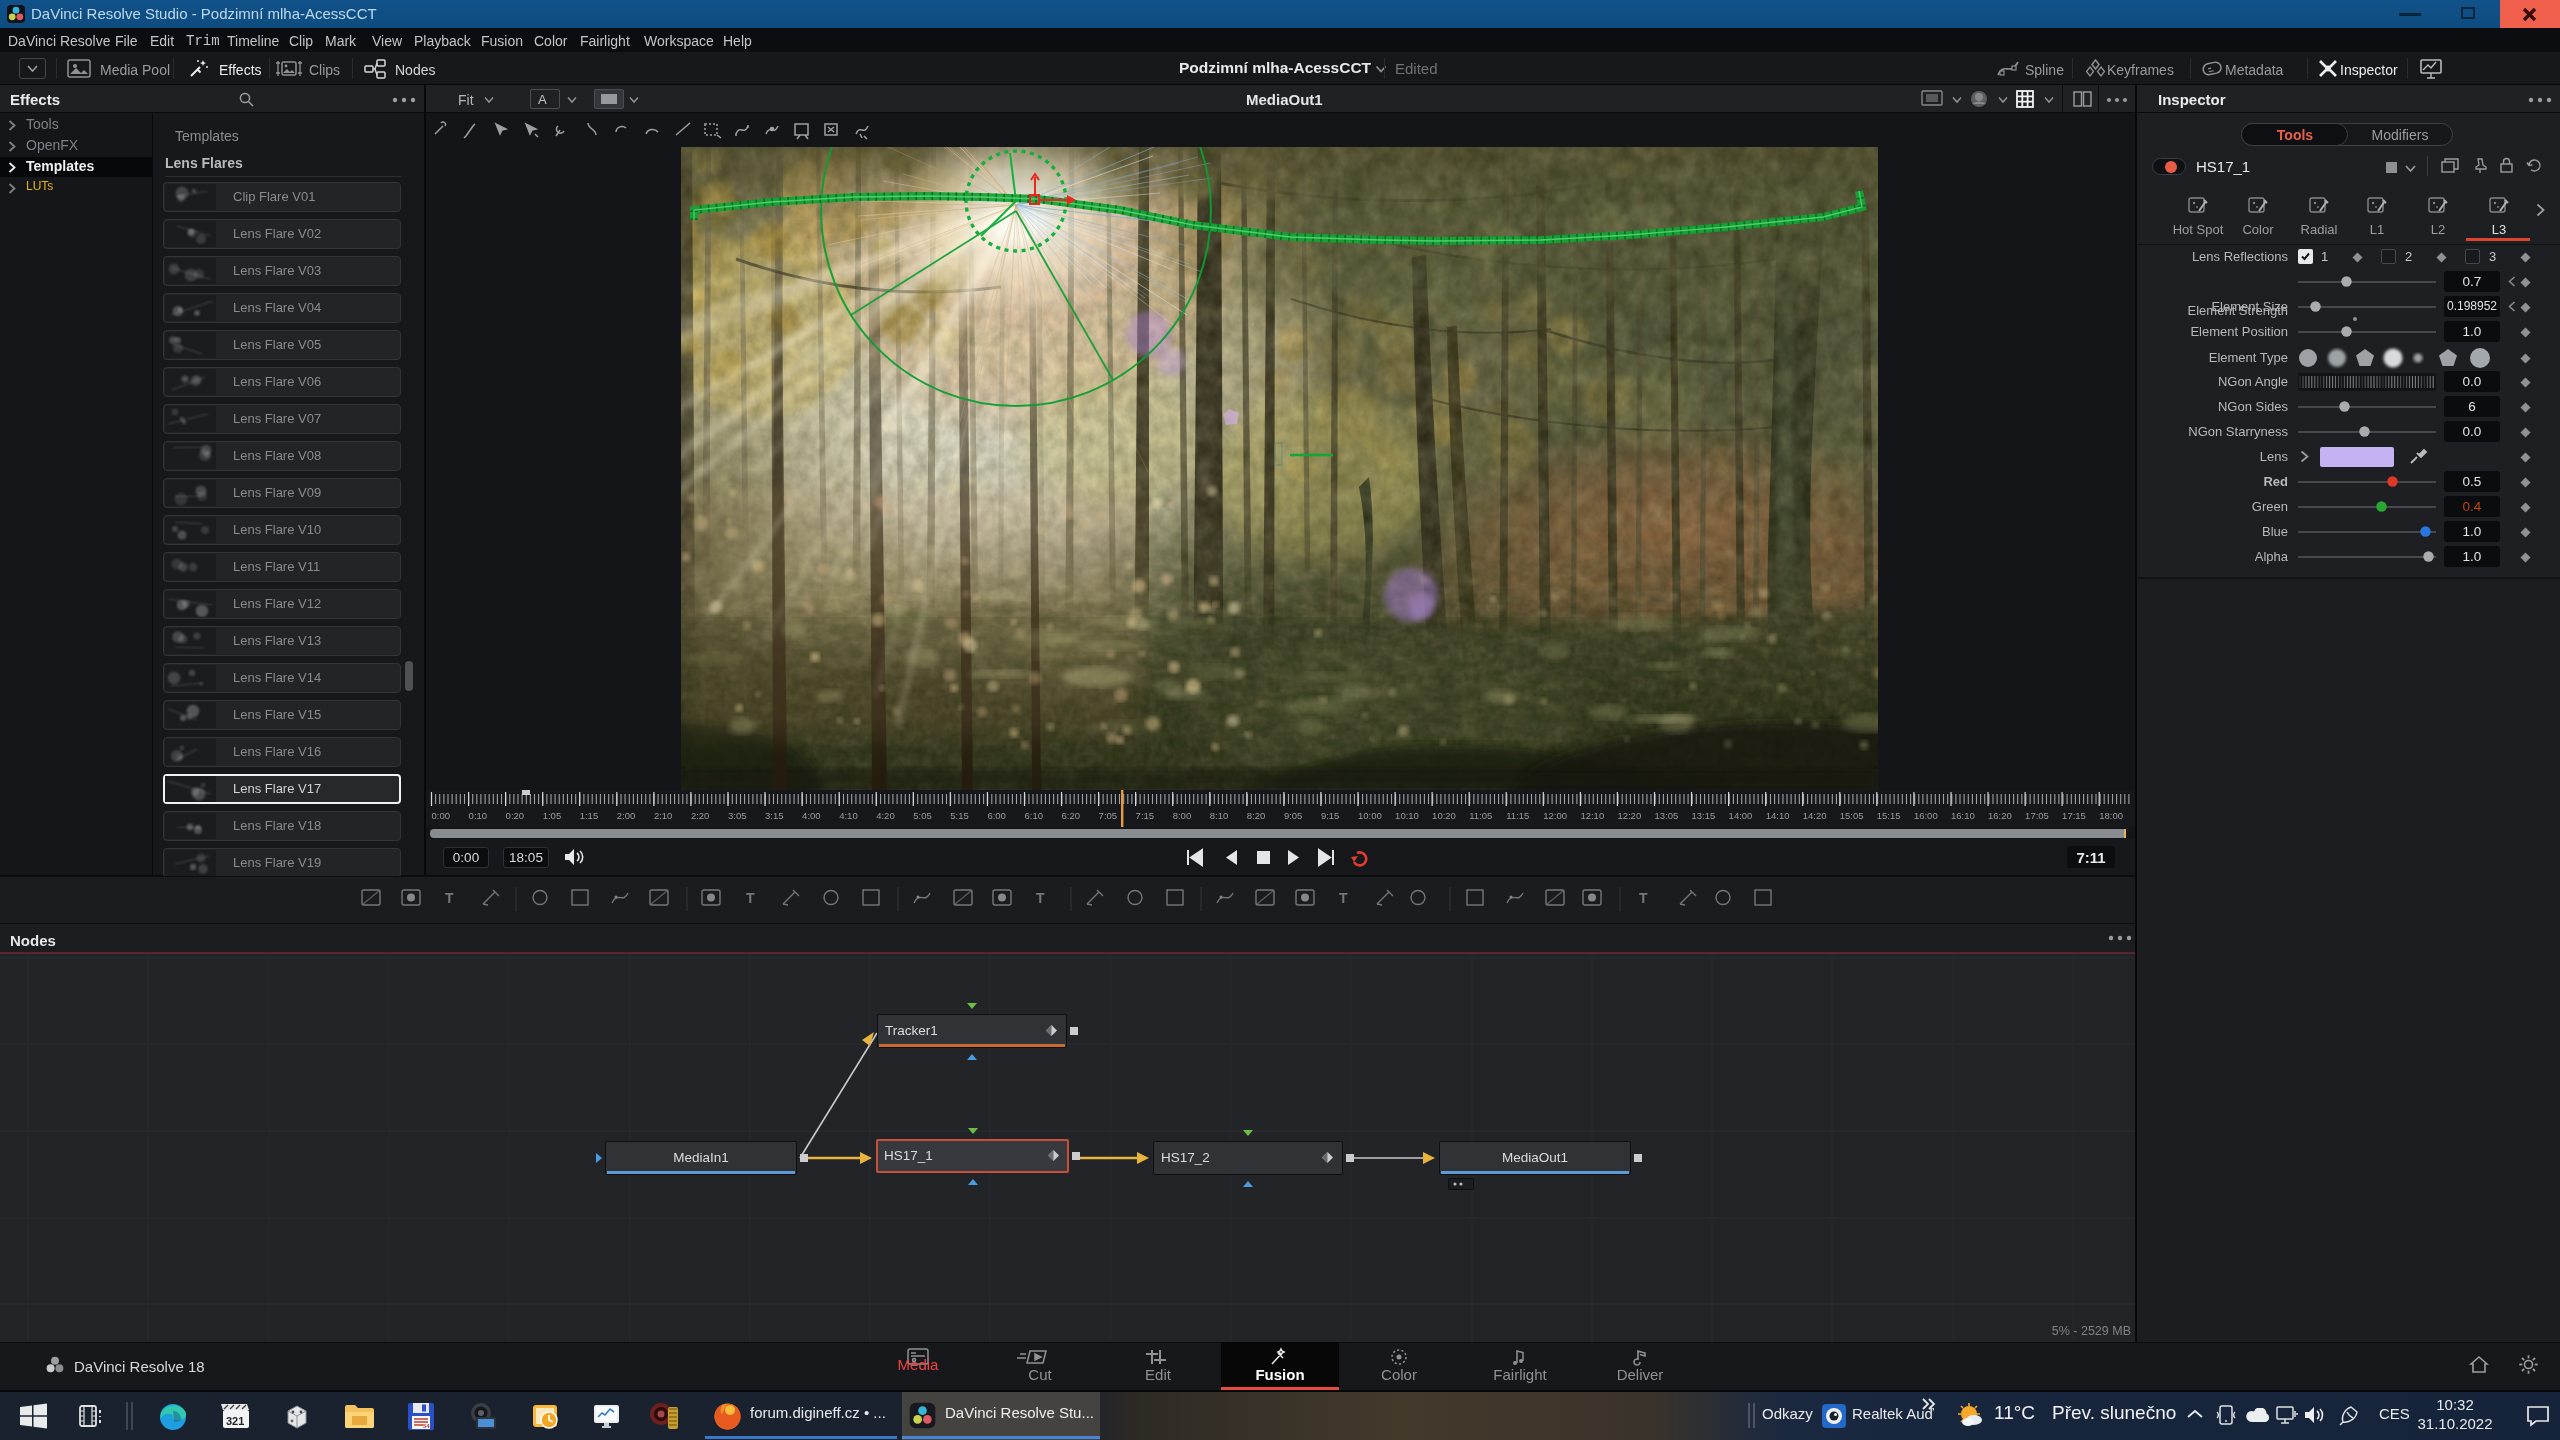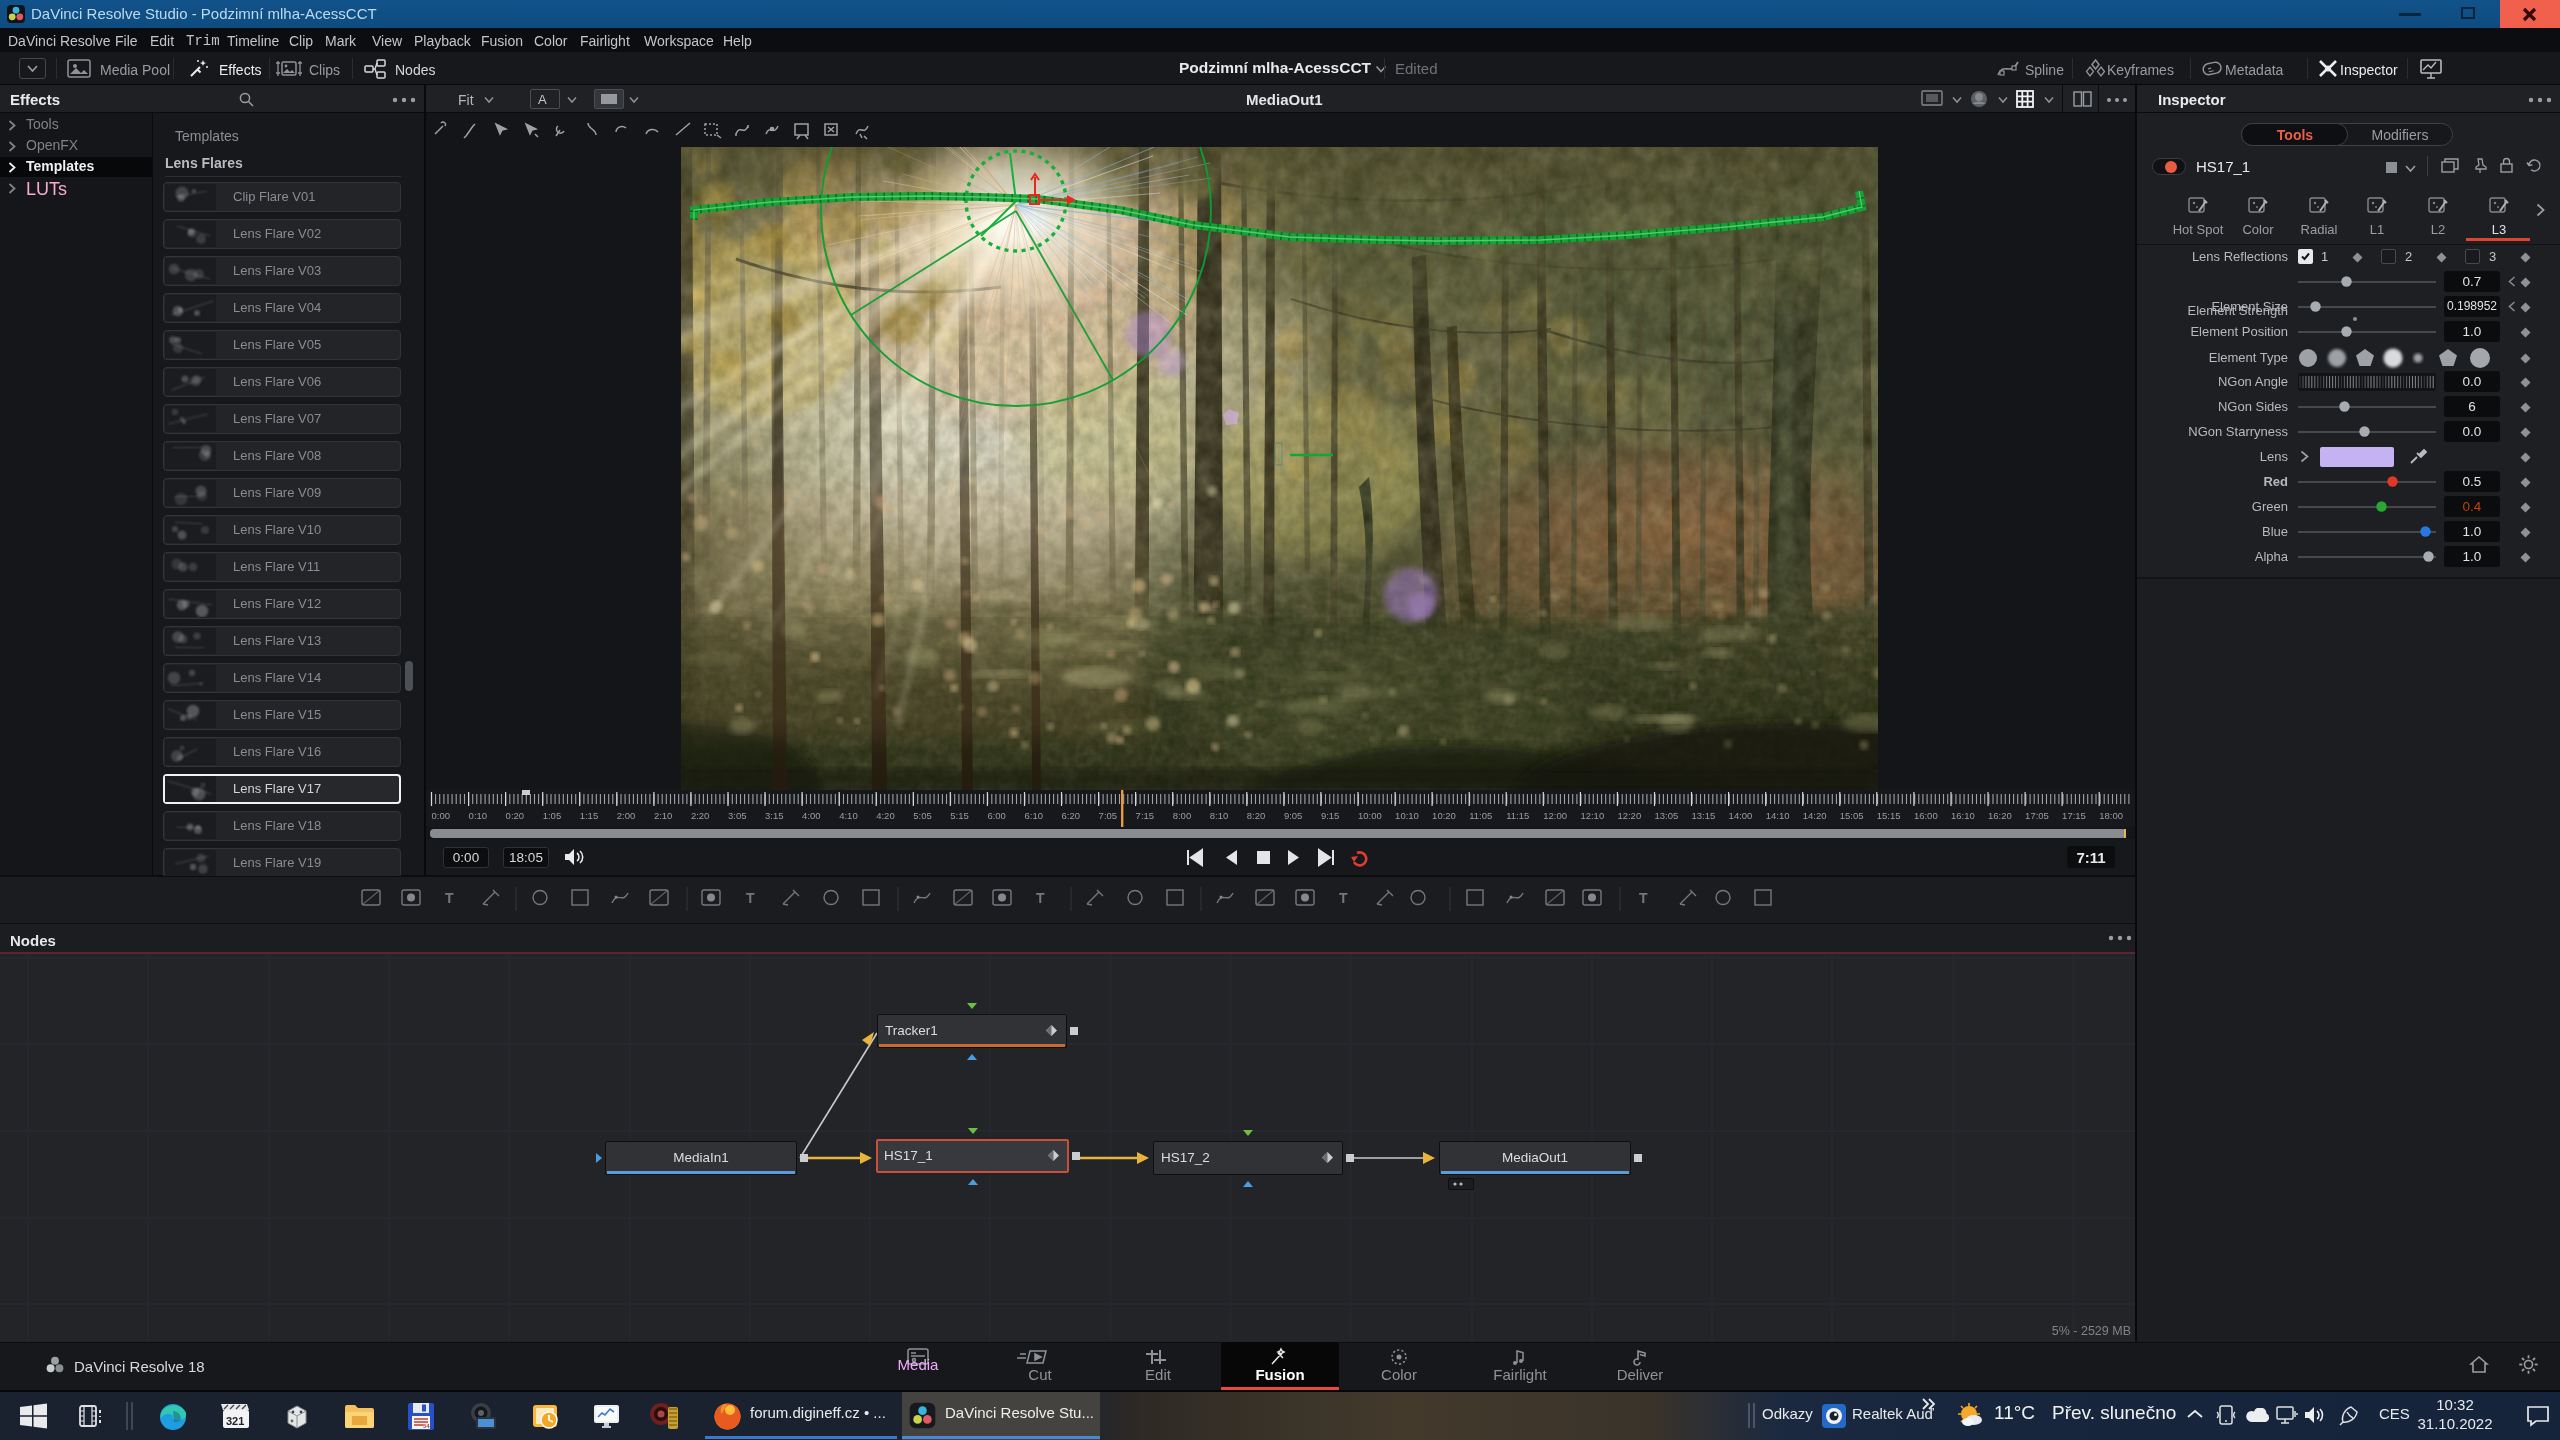--- a/index.html
+++ b/index.html
@@ -190,21 +190,21 @@
     </svg>
 <span class="txt" style="left:26px;top:137px;font-size:14px;color:#7f8286;font-weight:normal;">OpenFX</span>
 <div class="abs" style="left:0;top:157px;width:152px;height:20px;background:#070809"></div>
 <svg class="abs" style="left:8px;top:162px" width="8" height="11" viewBox="0 0 8 11">
       <path d="M1.5 1 L6.5 5.5 L1.5 10" stroke="#f0f1f2" stroke-width="1.8" fill="none"></path>
     </svg>
 <span class="txt" style="left:26px;top:158px;font-size:14px;color:#f0f1f2;font-weight:bold;">Templates</span>
 <svg class="abs" style="left:8px;top:183px" width="8" height="11" viewBox="0 0 8 11">
       <path d="M1.5 1 L6.5 5.5 L1.5 10" stroke="#7f8286" stroke-width="1.8" fill="none"></path>
     </svg>
-<span class="txt" style="left:26px;top:179px;font-size:18px;color:#f9a8d4;font-weight:normal;">LUTs</span>
+<span class="txt" style="left:26px;top:179px;font-size:12px;color:#eab308;font-weight:normal;">LUTs</span>
 <div class="abs" style="left:153px;top:113px;width:271px;height:762px;background:#17181c"></div>
 <span class="txt" style="left:175px;top:128px;font-size:14px;color:#8b8e92;font-weight:normal;">Templates</span>
 <span class="txt" style="left:165px;top:155px;font-size:14px;color:#b8bbbf;font-weight:bold;">Lens Flares</span>
 <div class="abs" style="left:165px;top:176px;width:236px;height:1px;background:#2c2e32"></div>
 <div class="abs" style="left:163px;top:182px;width:238px;height:30px;background:#222428;border:1px solid #323438;border-radius:4px"></div>
 <div class="abs" style="left:165px;top:184px;width:51px;height:26px;background:#1a1c1f"></div>
 <svg class="abs" style="left:165px;top:184px" width="51" height="26" viewBox="0 0 51 26">
       <circle cx="16" cy="14" r="3.7" fill="#b9bcc0" opacity="0.29" filter="url(#thb)"></circle>
       <circle cx="29" cy="7" r="2.1" fill="#b9bcc0" opacity="0.34" filter="url(#thb)"></circle>
       <circle cx="17" cy="9" r="6.5" fill="#b9bcc0" opacity="0.26" filter="url(#thb)"></circle>
@@ -1627,21 +1627,21 @@
         <path d="M272 4 v14 M280 4 v14 M266 8 h12 M274 14 h12" stroke-width="2"></path>
         <path d="M392 18 l9-10 m-3-1 l5 5 m-2-9 l1 2 2 1 -2 1 -1 2 -1-2 -2-1 2-1 Z" stroke="#e8e9eb"></path>
         <circle cx="519" cy="11" r="7" stroke-dasharray="2.2 2.2"></circle>
         <circle cx="519" cy="11" r="2.5" fill="#8f9296" stroke="none"></circle>
         <path d="M637 17 V5 l6 1.5 V15"></path>
         <circle cx="635" cy="17" r="2" fill="#8f9296" stroke="none"></circle>
         <circle cx="641" cy="15" r="2" fill="#8f9296" stroke="none"></circle>
         <path d="M760 16 a3 3 0 1 1 -2-2.8 V5 l7 2 v3 l-5-1.5" stroke-width="1.6"></path>
       </g>
     </svg>
-<span class="txt" style="left:918px;top:1356px;transform:translateX(-50%);font-size:15px;color:#f0abfc;font-weight:normal;">Media</span>
+<span class="txt" style="left:918px;top:1356px;transform:translateX(-50%);font-size:15px;color:#ef4444;font-weight:normal;">Media</span>
 <span class="txt" style="left:1040px;top:1366px;transform:translateX(-50%);font-size:15px;color:#8f9296;font-weight:normal;">Cut</span>
 <span class="txt" style="left:1158px;top:1366px;transform:translateX(-50%);font-size:15px;color:#8f9296;font-weight:normal;">Edit</span>
 <span class="txt" style="left:1280px;top:1366px;transform:translateX(-50%);font-size:15px;color:#ffffff;font-weight:bold;">Fusion</span>
 <span class="txt" style="left:1399px;top:1366px;transform:translateX(-50%);font-size:15px;color:#8f9296;font-weight:normal;">Color</span>
 <span class="txt" style="left:1520px;top:1366px;transform:translateX(-50%);font-size:15px;color:#8f9296;font-weight:normal;">Fairlight</span>
 <span class="txt" style="left:1640px;top:1366px;transform:translateX(-50%);font-size:15px;color:#8f9296;font-weight:normal;">Deliver</span>
 <svg class="abs" style="left:2469px;top:1355px" width="20" height="19" viewBox="0 0 20 19">
       <path d="M10 2 L18 9 H16 V17 H4 V9 H2 Z" fill="none" stroke="#9b9ea2" stroke-width="1.6"></path>
     </svg>
 <svg class="abs" style="left:2518px;top:1354px" width="21" height="21" viewBox="0 0 21 21">

